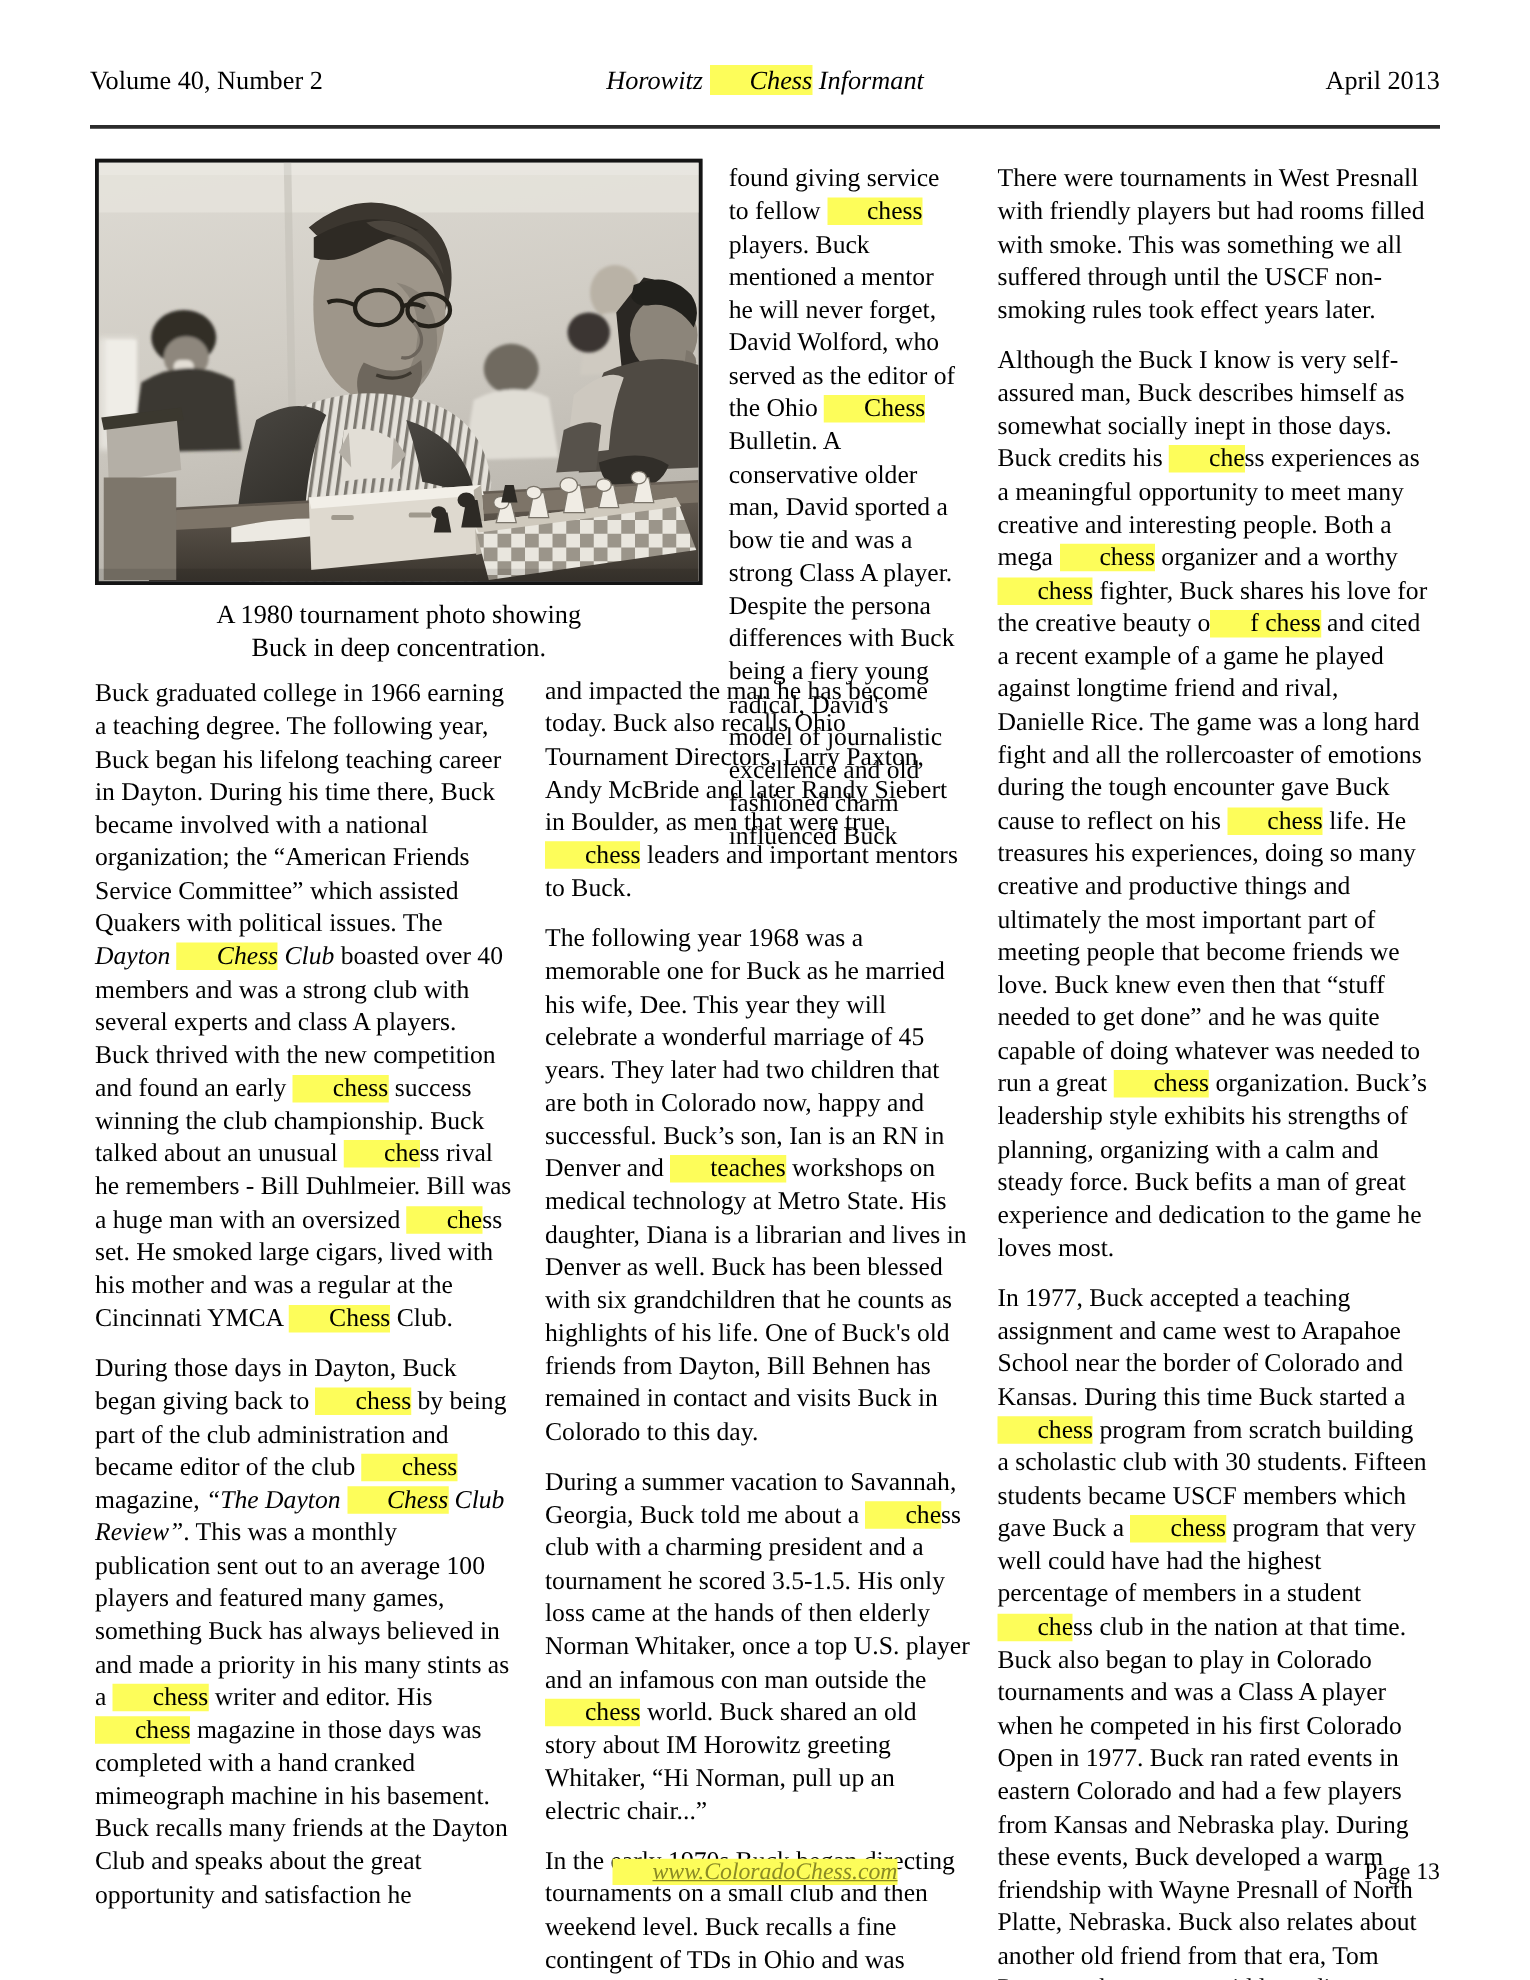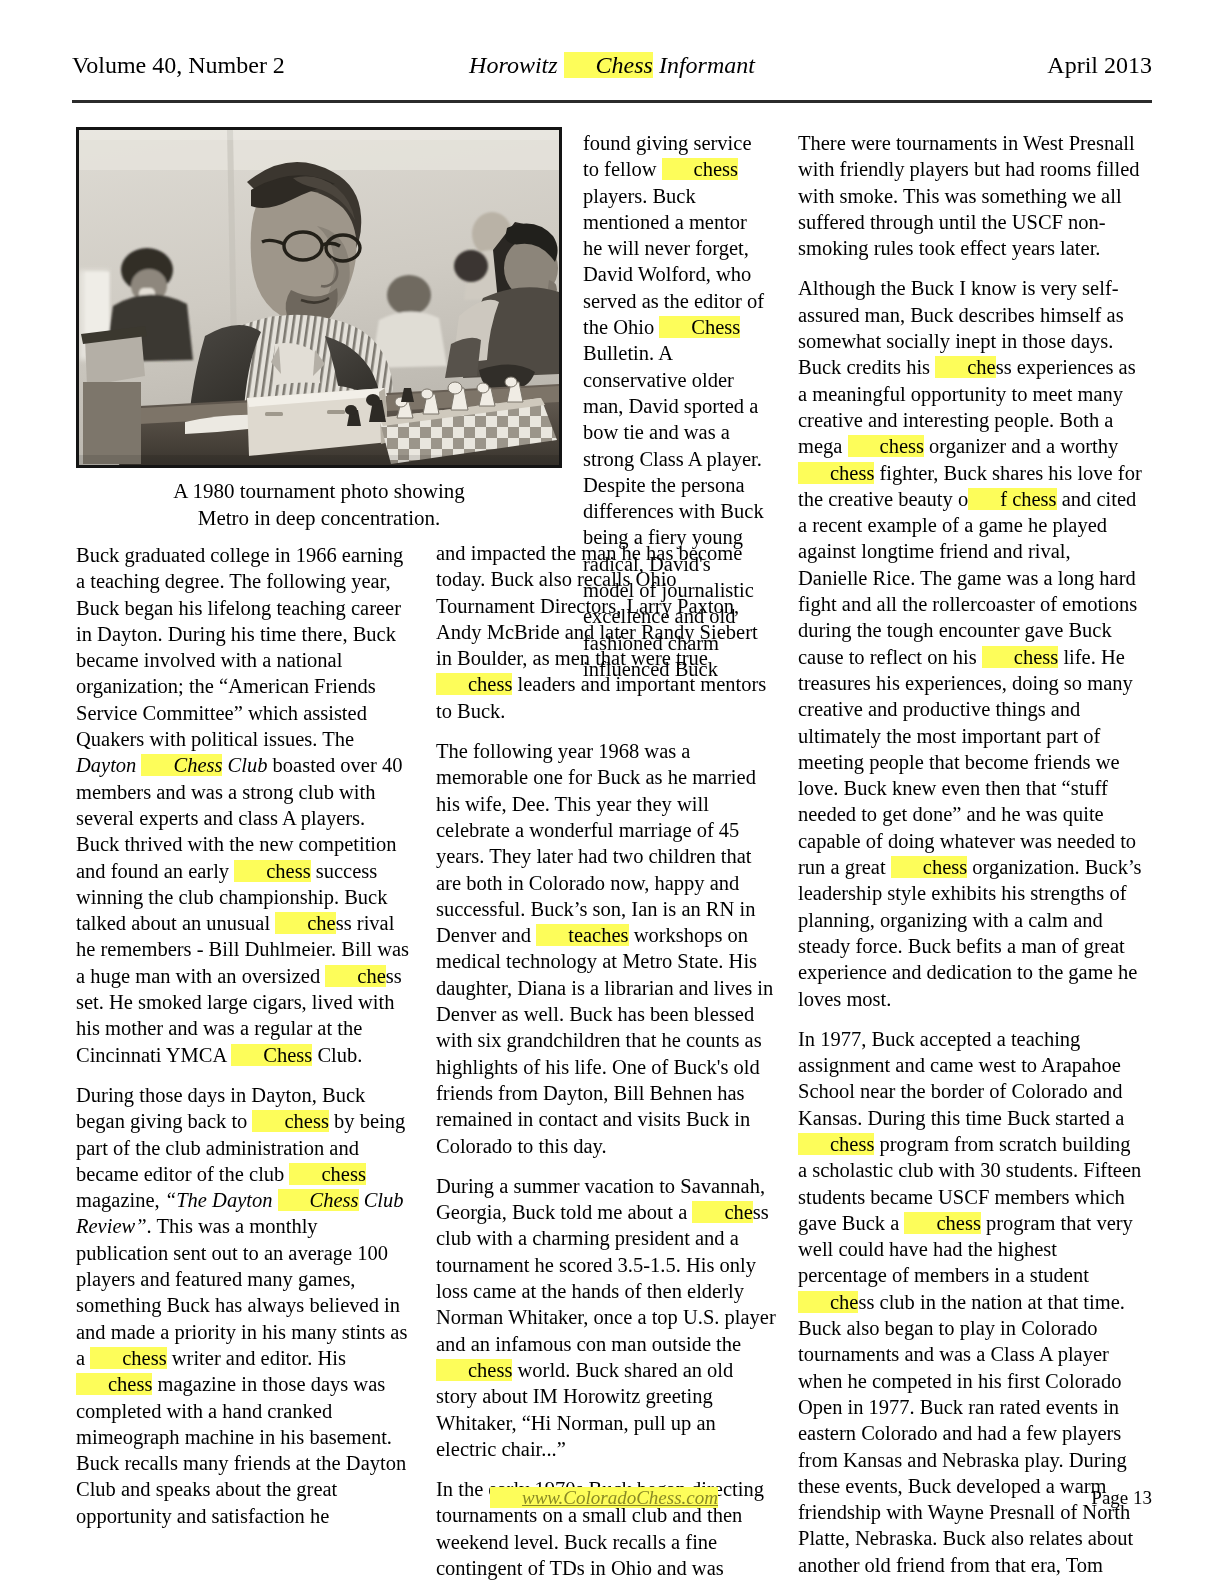--- a/index.html
+++ b/index.html
@@ -23,21 +23,21 @@
   
   .masthead {
     position: absolute;
     left: 72px;
     top: 52px;
     width: 1080px;
     height: 34px;
     display: flex;
     align-items: baseline;
     justify-content: space-between;
-    font-size: 24px;
+    font-size: 21px;
   }
   .masthead .volume { white-space: nowrap; }
   .masthead .date { white-space: nowrap; }
   .masthead .journal {
     font-style: italic;
     position: absolute;
     left: 0;
     right: 0;
     text-align: center;
     white-space: nowrap;
@@ -328,21 +328,21 @@
             </g>
 
             <rect x="0" y="0" width="480" height="335" fill="none"></rect>
             <rect x="0" y="0" width="480" height="10" fill="#ffffff" opacity="0.18"></rect>
             <rect x="0" y="325" width="480" height="10" fill="#000000" opacity="0.10"></rect>
           </svg>
         </div>
       </div>
       <figcaption class="caption">
         <span>A 1980 tournament photo showing</span><br>
-        <span>Metro in deep concentration.</span>
+        <span>Buck in deep concentration.</span>
       </figcaption>
     </figure>
   </div>
 
   <div class="col" id="col-left-bottom">
       <p>Buck graduated college in 1966 earning a teaching degree. The following year, Buck began his lifelong teaching career in Dayton. During his time there, Buck became involved with a national organization; the “American Friends Service Committee” which assisted Quakers with political issues. The <i>Dayton <span class="hl">Chess</span> Club</i> boasted over 40 members and was a strong club with several experts and class A players. Buck thrived with the new competition and found an early <span class="hl">chess</span> success winning the club championship. Buck talked about an unusual <span class="hl">che</span>ss rival he remembers - Bill Duhlmeier. Bill was a huge man with an oversized <span class="hl">che</span>ss set. He smoked large cigars, lived with his mother and was a regular at the Cincinnati YMCA <span class="hl">Chess</span> Club.</p>
       <p>During those days in Dayton, Buck began giving back to <span class="hl">chess</span> by being part of the club administration and became editor of the club <span class="hl">chess</span> magazine, <i>“The Dayton <span class="hl">Chess</span> Club Review”</i>. This was a monthly publication sent out to an average 100 players and featured many games, something Buck has always believed in and made a priority in his many stints as a <span class="hl">chess</span> writer and editor. His <span class="hl">chess</span> magazine in those days was completed with a hand cranked mimeograph machine in his basement. Buck recalls many friends at the Dayton Club and speaks about the great opportunity and satisfaction he</p>
     </div>
   <div class="col" id="col-mid-narrow">
       <p>found giving service to fellow <span class="hl">chess</span> players. Buck mentioned a mentor he will never forget, David Wolford, who served as the editor of the Ohio <span class="hl">Chess</span> Bulletin. A conservative older man, David sported a bow tie and was a strong Class A player. Despite the persona differences with Buck being a fiery young radical, David's model of journalistic excellence and old fashioned charm influenced Buck</p>

